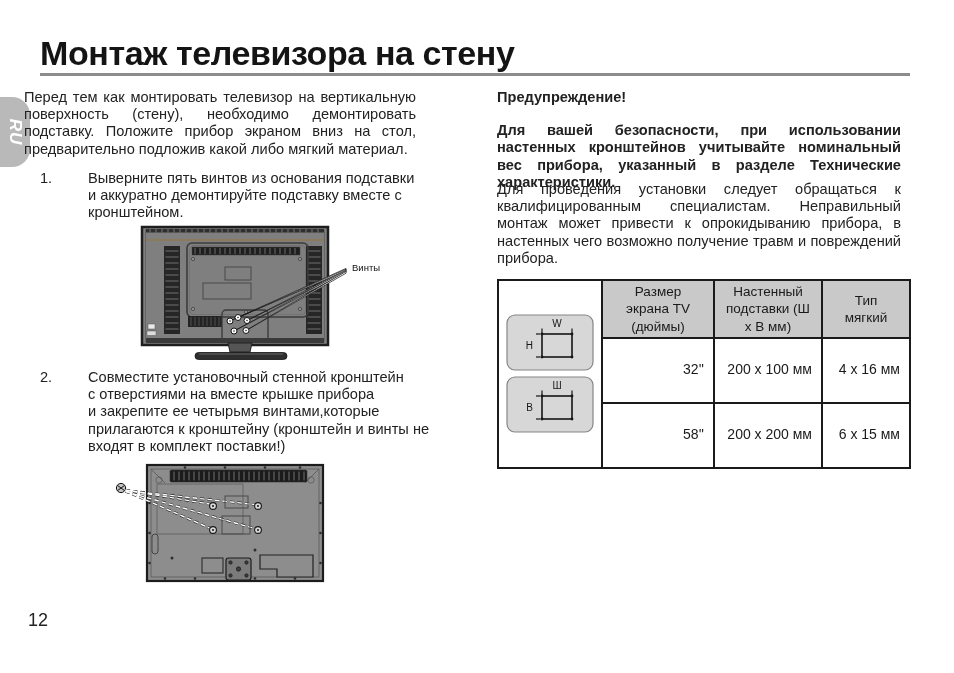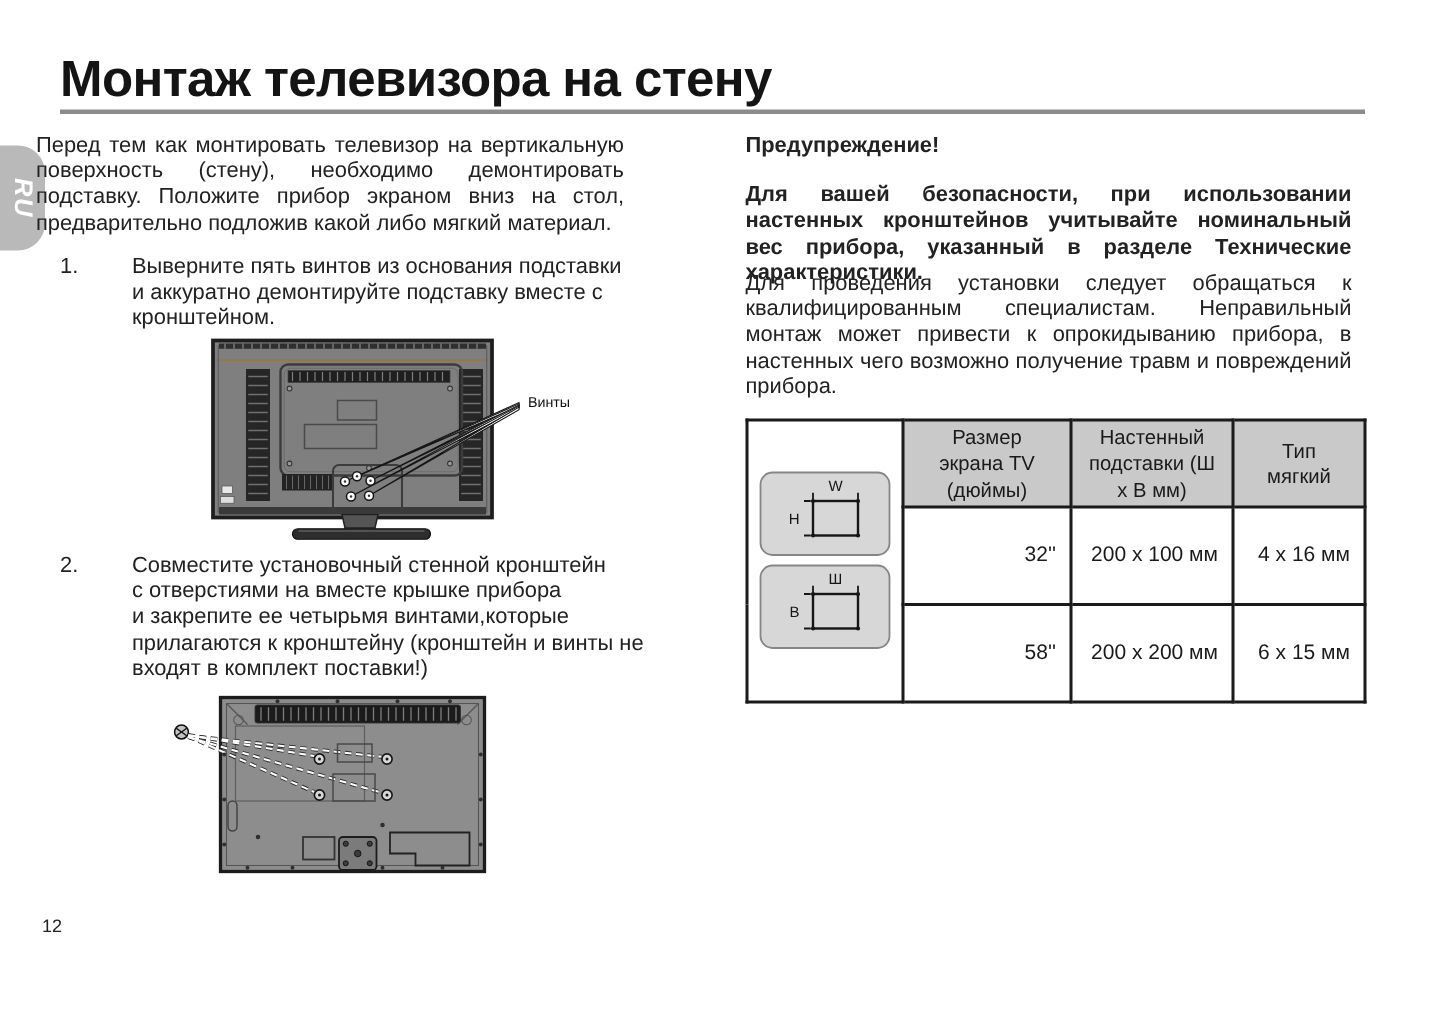--- a/index.html
+++ b/index.html
@@ -49,21 +49,21 @@
     font-size:13.5px; color:#1a1a1a;
   }
   table.spec th, table.spec td {
     border:2px solid #1a1a1a; text-align:center; vertical-align:middle;
     padding:2px 9px; line-height:1.28;
   }
   table.spec th { background:#c9c9c9; font-weight:normal; height:52px; }
   table.spec td.cell { height:65px; font-size:14px; background:#ffffff;text-align:right; }
   td.legend-cell { background:#ffffff; padding:6px 0; }
   .legend-stack { display:flex; flex-direction:column; align-items:center; gap:5px; }
-  .page-number { position:absolute; left:28px; top:610px; font-size:12px; color:#222; }
+  .page-number { position:absolute; left:28px; top:610px; font-size:18px; color:#222; }
   svg text { font-family:"Liberation Sans","DejaVu Sans",sans-serif; }
 </style>
 </head>
 <body>
 
 <h1 class="page-title">Монтаж телевизора на стену</h1>
 <div class="title-rule"></div>
 
 <div class="ru-tab">
   <span>RU</span>

